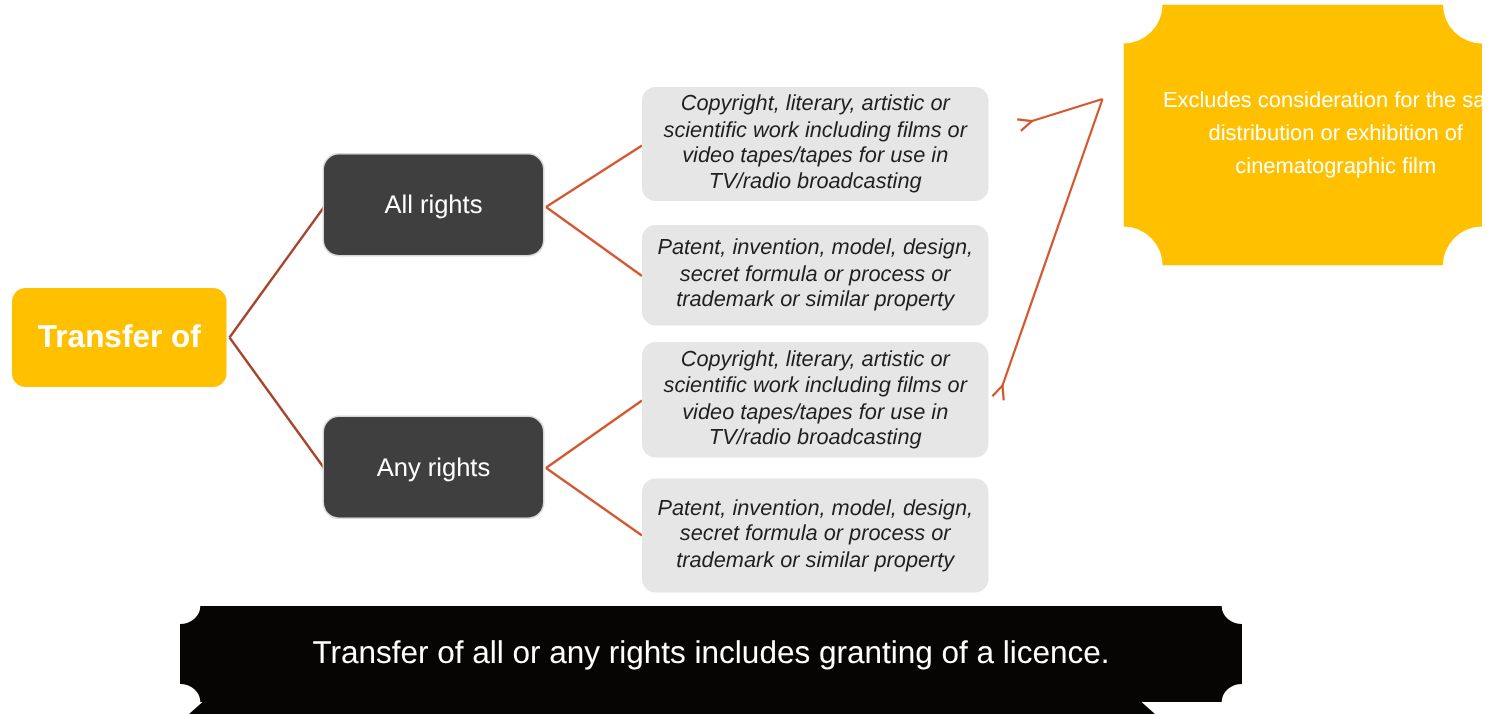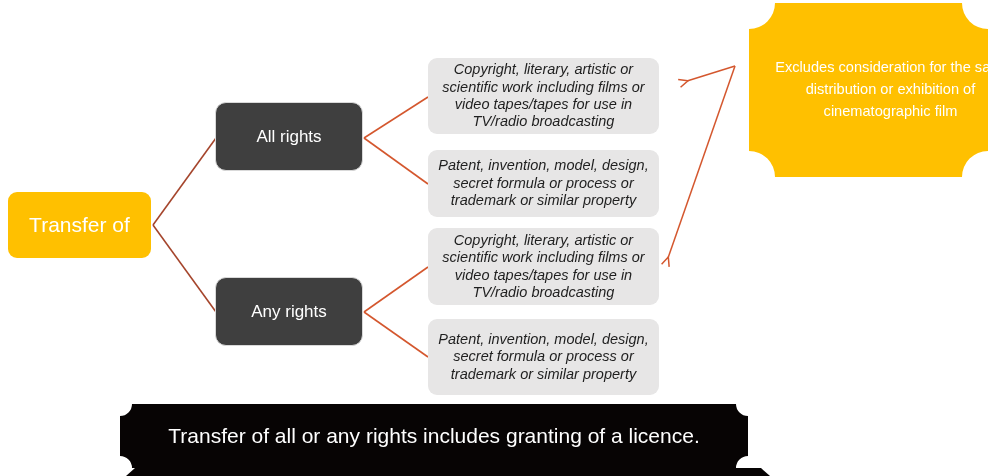--- a/index.html
+++ b/index.html
@@ -13,21 +13,21 @@
   .abs{position:absolute;box-sizing:border-box;}
   #connector-layer{position:absolute;inset:0;width:993px;height:476px;pointer-events:none;}
 
   .node{
     display:flex;align-items:center;justify-content:center;
     text-align:center;
   }
   .root-node{
     left:8px;top:192px;width:143px;height:66px;
     background:#FFC000;border-radius:9px;
-    color:#ffffff;font-size:21px;font-weight:normal;
+    color:#ffffff;font-size:21px;font-weight:bold;
     z-index:2;
   }
   .branch-node{
     width:148px;height:69px;
     background:#3F3F3F;border-radius:11px;
     border:1px solid #d9d9d9;
     color:#ffffff;font-size:17px;
     z-index:2;
   }
   #branch-all{left:215px;top:102px;}
@@ -48,21 +48,21 @@
 
   .plaque{z-index:2;}
   .plaque svg{position:absolute;inset:0;width:100%;height:100%;}
   .plaque .plaque-text{
     position:relative;width:100%;height:100%;
     display:flex;align-items:center;justify-content:center;
     text-align:center;
   }
   #callout{left:749px;top:3px;width:239px;height:174px;color:#ffffff;font-size:14.6px;line-height:1.5;}
   #callout .plaque-text{padding:0 22px;}
-  #footer-plaque{left:120px;top:404px;width:628px;height:64px;color:#ffffff;font-size:21px;}
+  #footer-plaque{left:120px;top:404px;width:708px;height:64px;color:#ffffff;font-size:21px;}
   #bottom-strip{
     left:126px;top:468px;width:644px;height:8px;
     background:#070404;z-index:1;
     clip-path:polygon(9px 0, calc(100% - 9px) 0, 100% 100%, 0 100%);
   }
 </style>
 </head>
 <body>
 
 <div id="canvas">

